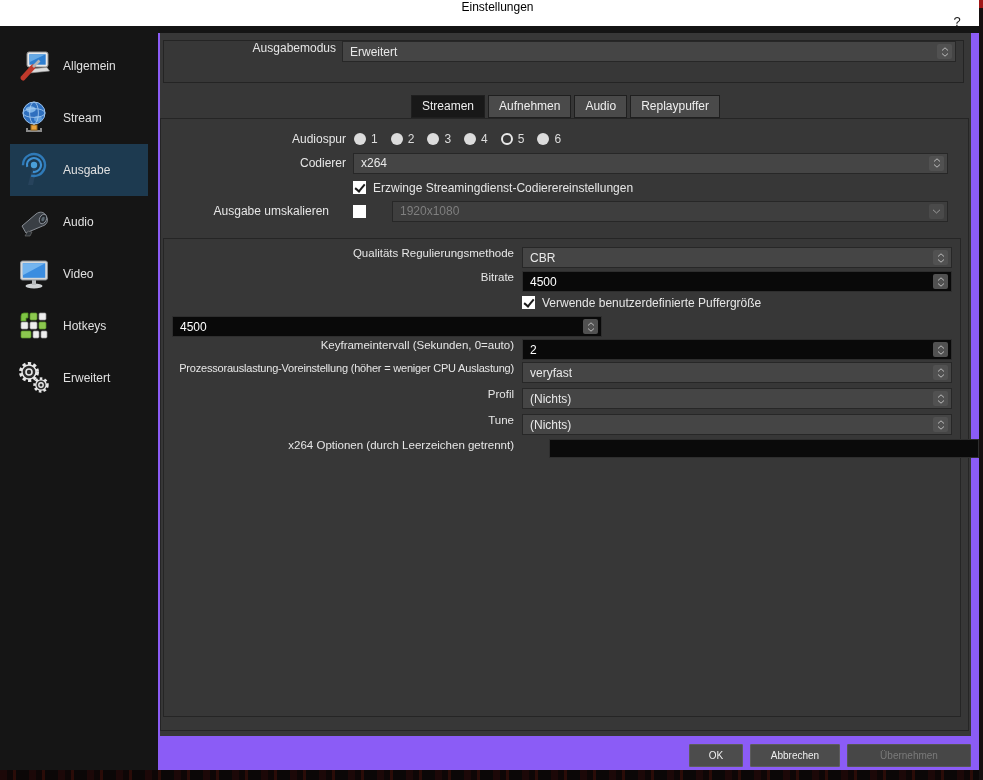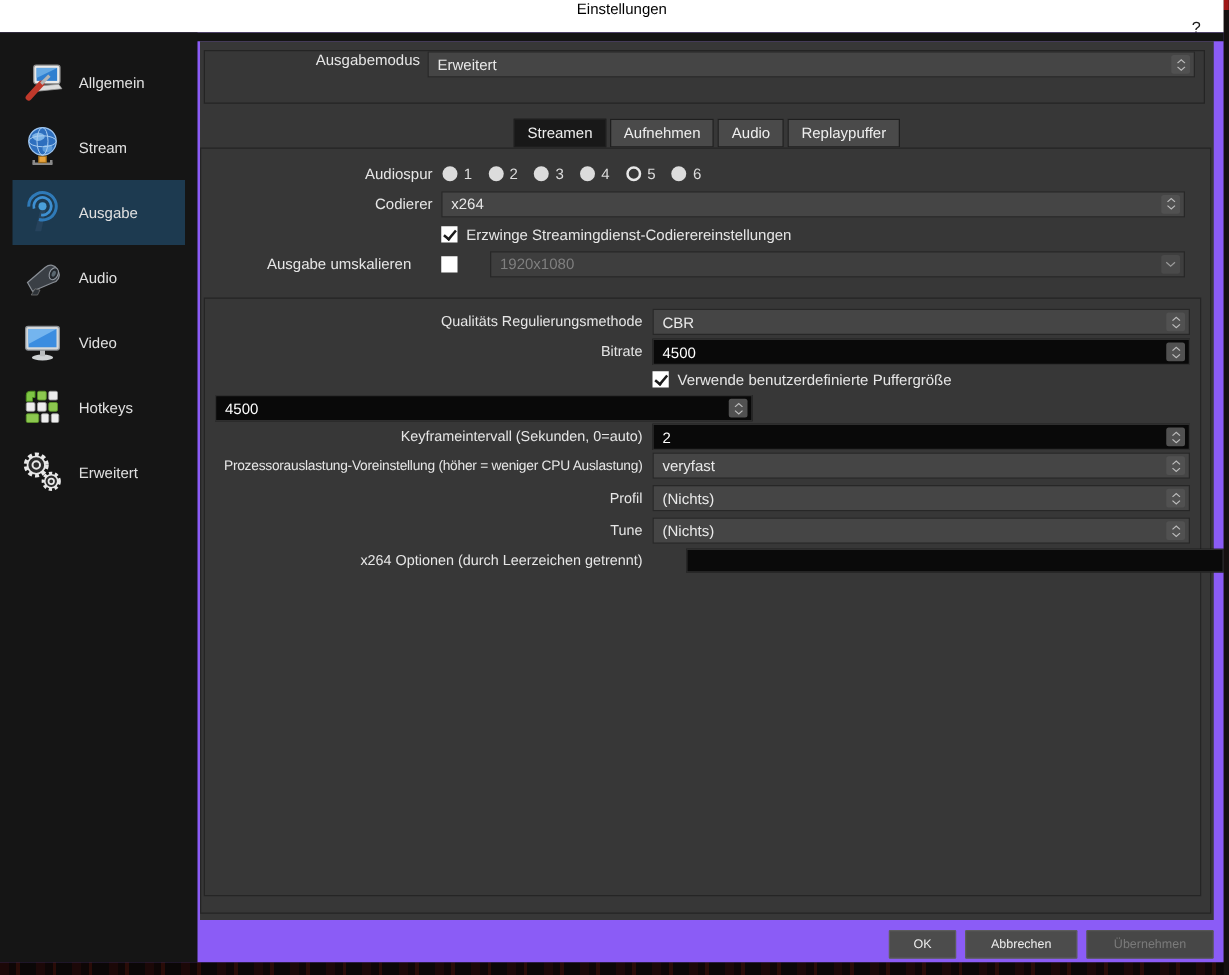--- a/index.html
+++ b/index.html
@@ -74,30 +74,30 @@
   .chev { display:block; }
 
   
   .checkbox { width:13px; height:13px; background:#ffffff; position:relative; flex:none; }
   .checkbox.checked::after { content:""; position:absolute; left:4px; top:1px; width:4px; height:8px;
       border:solid #1b1b1b; border-width:0 2px 2px 0; transform:rotate(40deg); }
   .chk-label { margin-left:7px; color:#e6e6e6; }
 
   
   .groupbox { position:absolute; left:2px; top:119px; width:798px; height:479px; border:1px solid #252525; }
-  .gb-row { position:absolute; left:0; display:flex; align-items:center; }
+  .gb-row { position:absolute; left:0; display:flex; }
   .gb-row .form-lbl { width:350px; font-size:11.5px; }
   .gb-row .form-lbl.long { font-size:11px; letter-spacing:-0.2px; }
   .gb-field { margin-left:8px; width:430px; }
 
   
   .footer { position:absolute; right:8px; top:718px; display:flex; gap:7px; }
   .btn { height:23px; background:#4c4c4c; border:1px solid #5c5c5c; color:#eeeeee; font-size:10px;
          display:flex; align-items:center; justify-content:center; border-radius:1px; }
-  .btn-ok { width:54px; } .btn-cancel { width:90px; } .btn-apply { width:102px; }
+  .btn-ok { width:54px; } .btn-cancel { width:90px; } .btn-apply { width:124px; }
   .btn.disabled { color:#7a7a7a; background:#474747; border-color:#555555; }
 
   
   .bottom-strip { position:absolute; left:0; top:770px; width:983px; height:10px;
       background:repeating-linear-gradient(90deg,#1c0808 0 7px,#0e0606 7px 13px,#2a0c08 13px 16px,#0b0707 16px 29px); }
   .right-strip { position:absolute; left:979px; top:0; width:4px; height:780px;
       background:linear-gradient(#a01818 0 8px,#151010 8px); }
 </style>
 </head>
 <body>

